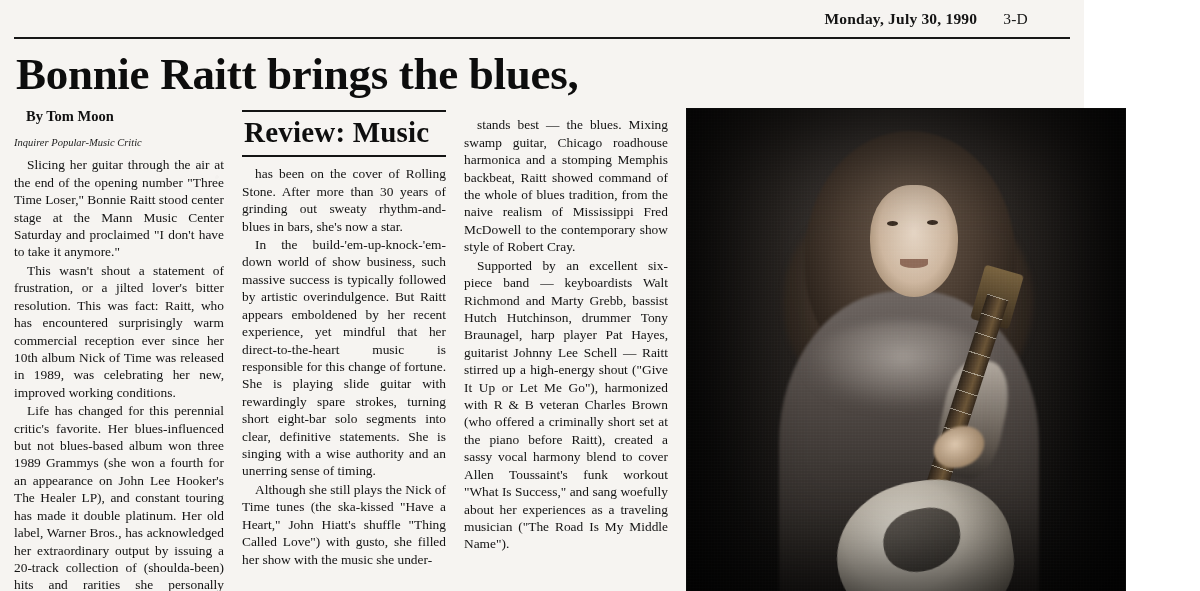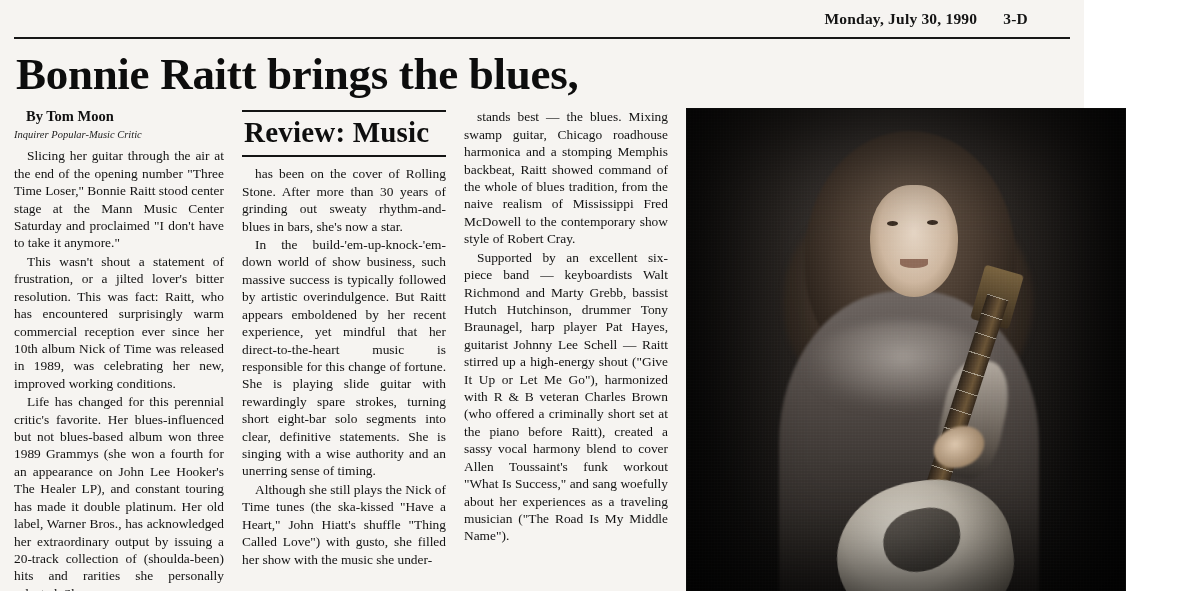--- a/index.html
+++ b/index.html
@@ -33,21 +33,21 @@
     align-items: baseline;
     gap: 26px;
     padding-right: 42px;
     font-family: "Liberation Serif", serif;
     font-size: 15.5px;
     font-weight: bold;
     letter-spacing: .2px;
     color: #141414;
     height: 22px;
   }
-  .masthead .page-num { font-weight: bold; }
+  .masthead .page-num { font-weight: normal; }
   .rule-top {
     border-top: 2px solid #171717;
     margin: 5px 0 0 0;
   }
 
   
   .headline {
     font-family: "Liberation Serif", serif;
     font-weight: bold;
     font-size: 45px;
@@ -79,29 +79,29 @@
     font-family: "Liberation Serif", serif;
     font-weight: bold;
     font-size: 14.5px;
     margin: 0 0 1px 12px;
     color: #111;
   }
   .byline-title {
     font-family: "Liberation Serif", serif;
     font-size: 10.5px;
     font-style: italic;
-    margin: 4px 0 7px 0;
+    margin: 12px 0 7px 0;
     color: #222;
   }
   p.art {
     font-family: "Liberation Serif", serif;
     font-size: 13.4px;
     line-height: 1.30;
     text-align: justify;
-    margin: 0 0 0 0;
+    margin: 8px 0 0 0;
     text-indent: 13px;
     color: #121212;
     -webkit-hyphens: auto;
     hyphens: auto;
   }
   p.art + p.art { margin-top: 1px; }
 
   
   .review-head {
     margin: 2px 0 8px 0;

